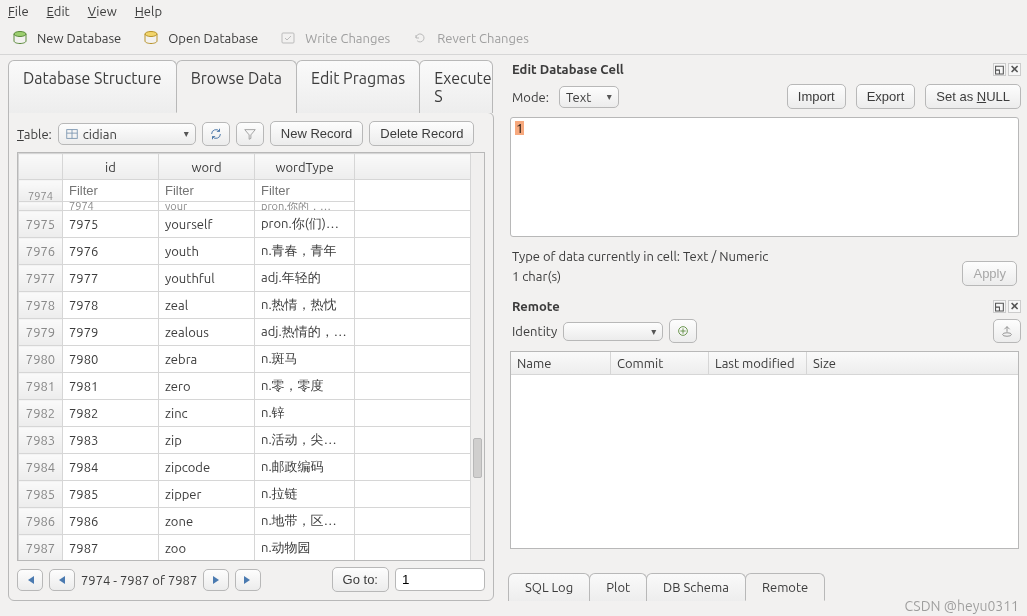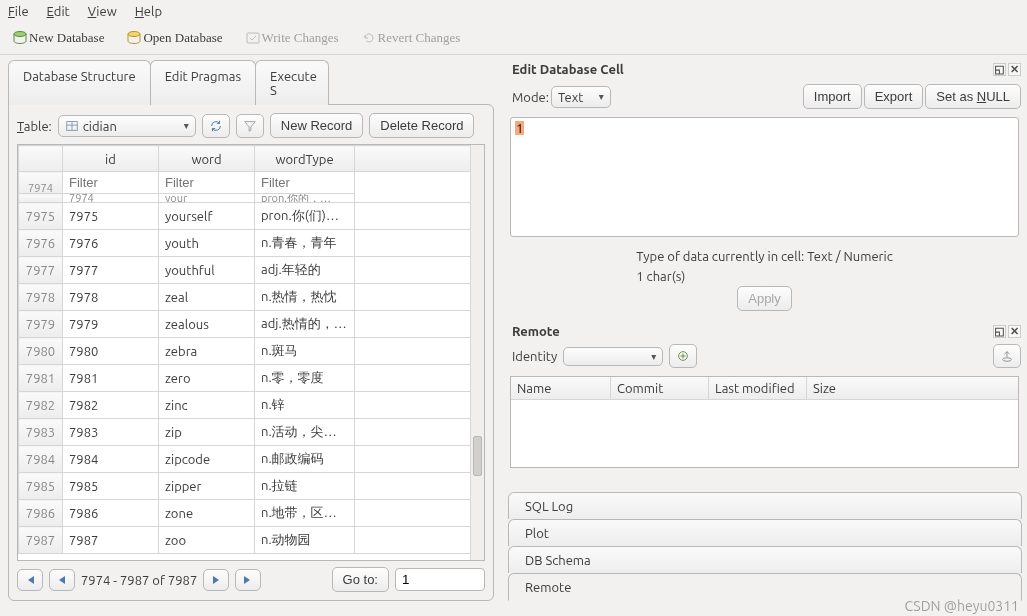--- a/index.html
+++ b/index.html
@@ -1,28 +1,28 @@
 <!DOCTYPE html>
 <html><head>
 <meta charset="utf-8">
 <style>
 * { box-sizing: border-box; margin: 0; padding: 0; }
 body { font-family: "Ubuntu", "Liberation Sans", sans-serif; font-size: 13px; color: #3c3c3c; background: #f2f1f0; width: 1027px; height: 616px; overflow: hidden; position: relative; }
 .menubar { background: #f2f1f0; padding: 4px 8px; display: flex; gap: 18px; }
 .menubar span { cursor: default; }
 .menubar u { text-decoration: underline; }
 .toolbar { background: #f2f1f0; padding: 8px 12px; display: flex; gap: 22px; align-items: center; border-bottom: 1px solid #d6d6d6; }
-.toolbar .tb-item { display: flex; align-items: flex-start; gap: 1px; font-family: Liberation Serif, serif; }
+.toolbar .tb-item { display: flex; align-items: center; gap: 9px; }
 .toolbar .tb-item.disabled { color: #a0a0a0; }
 .toolbar svg { width: 16px; height: 16px; }
 .main { display: flex; height: calc(100% - 62px); }
 .left-pane { flex: 0 0 502px; padding: 4px 8px 8px 8px; display: flex; flex-direction: column; }
 .right-pane { flex: 1; padding: 4px 6px 8px 6px; display: flex; flex-direction: column; }
 .tabs { display: flex; position: relative; top: 1px; }
-.tab { padding: 8px 14px; border: 1px solid #b8b8b8; border-bottom: none; background: linear-gradient(#fafafa,#ededed); border-radius: 6px 6px 0 0; margin-right: -1px; color: #3c3c3c; font-size: 13px; }
+.tab { padding: 8px 14px; border: 1px solid #b8b8b8; border-bottom: none; background: linear-gradient(#fafafa,#ededed); border-radius: 6px 6px 0 0; margin-right: -1px; color: #3c3c3c; font-size: 16px; }
 .tab.active { background: #f2f1f0; border-bottom: 1px solid #f2f1f0; font-weight: normal; }
 .tab.cut { border-right: 1px solid #b8b8b8; overflow: hidden; }
 .tab-body { border: 1px solid #b8b8b8; border-radius: 0 6px 6px 6px; background: #f2f1f0; padding: 8px; flex: 1; display: flex; flex-direction: column; overflow: hidden; }
 .row { display: flex; align-items: center; gap: 6px; margin-bottom: 6px; }
 .btn { border: 1px solid #b8b8b8; background: linear-gradient(#fdfdfd,#ececec); padding: 4px 10px; border-radius: 5px; font-size: 13px; color: #3c3c3c; }
 .btn.disabled { color: #a8a8a8; }
 .iconbtn { border: 1px solid #b8b8b8; background: linear-gradient(#fdfdfd,#ececec); padding: 4px 6px; border-radius: 5px; display: inline-flex; align-items: center; }
 .combo { border: 1px solid #b8b8b8; background: linear-gradient(#fdfdfd,#ececec); padding: 3px 6px; border-radius: 5px; display: inline-flex; align-items: center; gap: 4px; min-width: 60px; }
 .combo .arrow { font-size: 10px; color: #555; margin-left: auto; }
 .tablewrap { border: 1px solid #b8b8b8; background: #fff; flex: 1; overflow: hidden; position: relative; }
@@ -33,30 +33,30 @@
 .filter-row input { border: none; width: 100%; font-size: 13px; color: #999; outline: none; background: #fff; }
 .col-id { width: 96px; }
 .col-word { width: 96px; margin-top: 24px; }
 .col-wt { width: 100px; max-width: 100px; }
 .pager { display: flex; align-items: center; gap: 6px; margin-top: 6px; }
 .pager input { border: 1px solid #b8b8b8; border-radius: 4px; padding: 3px 6px; width: 90px; background: #fff; }
 .panel-header { display: flex; align-items: center; padding: 3px 0 6px 4px; gap: 6px; font-weight: bold; }
 .panel-header .title { flex: 1; font-size: 13px; }
 .panel-icons { display: flex; gap: 2px; font-size: 11px; color: #555; }
 .panel-icons span { border: 1px solid #ccc; background: #f7f7f7; width: 13px; height: 13px; display: inline-flex; align-items: center; justify-content: center; }
-.mode-row { display: flex; align-items: center; gap: 2px; padding: 2px 0 8px 4px; }
+.mode-row { display: flex; align-items: center; gap: 10px; padding: 2px 0 8px 4px; }
 .mode-row .spacer { flex: 1; }
 .textarea { border: 1px solid #b8b8b8; background: #fff; border-radius: 3px; height: 120px; padding: 3px 4px; margin: 0 2px; }
 .textarea .sel { background: #f7a97e; color: #000; padding: 0 1px; }
-.info { padding: 10px 4px 4px 4px; display: flex; align-items: center; flex-direction: column; }
+.info { padding: 10px 4px 4px 4px; display: flex; align-items: flex-end; }
 .info .txt { flex: 1; line-height: 1.5; }
 .remote-grid { border: 1px solid #b8b8b8; background: #fff; flex: 1; margin: 2px 2px 0 2px; }
 .remote-grid .hdr { display: flex; border-bottom: 1px solid #d6d6d6; }
 .remote-grid .hdr div { padding: 4px 6px; border-right: 1px solid #d6d6d6; background: linear-gradient(#fafafa,#ededed); font-size: 13px; }
-.bottom-tabs { display: flex; margin-top: 24px; flex-direction: column; }
+.bottom-tabs { display: flex; margin-top: 24px; }
 .bottom-tabs .tab { padding: 6px 16px; font-size: 13px; }
 .watermark { position: absolute; bottom: 2px; right: 8px; font-size: 14px; color: rgba(0,0,0,0.35); }
 .scrollbar { position: absolute; right: 0; top: 0; bottom: 0; width: 14px; background: #f0efee; border-left: 1px solid #d6d6d6; }
 .scrollbar .thumb { position: absolute; left: 2px; right: 2px; top: 70%; height: 40px; background: #d0cfce; border: 1px solid #b8b8b8; border-radius: 2px; }
 </style>
 </head>
 <body>
 
 <div class="menubar">
   <span><u>F</u>ile</span>
@@ -94,20 +94,21 @@
       </svg>
     <span>Revert Changes</span>
   </div>
 </div>
 
 <div class="main">
 
   <div class="left-pane">
     <div class="tabs">
       <div class="tab">Database Structure</div>
+      <div class="tab active">Browse Data</div>
       <div class="tab">Edit Pragmas</div>
       <div class="tab cut" style="width:74px">Execute S</div>
     </div>
     <div class="tab-body">
       <div class="row">
         <span><u>T</u>able:</span>
         <div class="combo" style="width:138px">
           <svg width="14" height="14" viewBox="0 0 16 16">
               <rect x="2" y="3" width="12" height="10" fill="none" stroke="#7a95b0"></rect>
               <line x1="2" y1="7" x2="14" y2="7" stroke="#7a95b0"></line>

